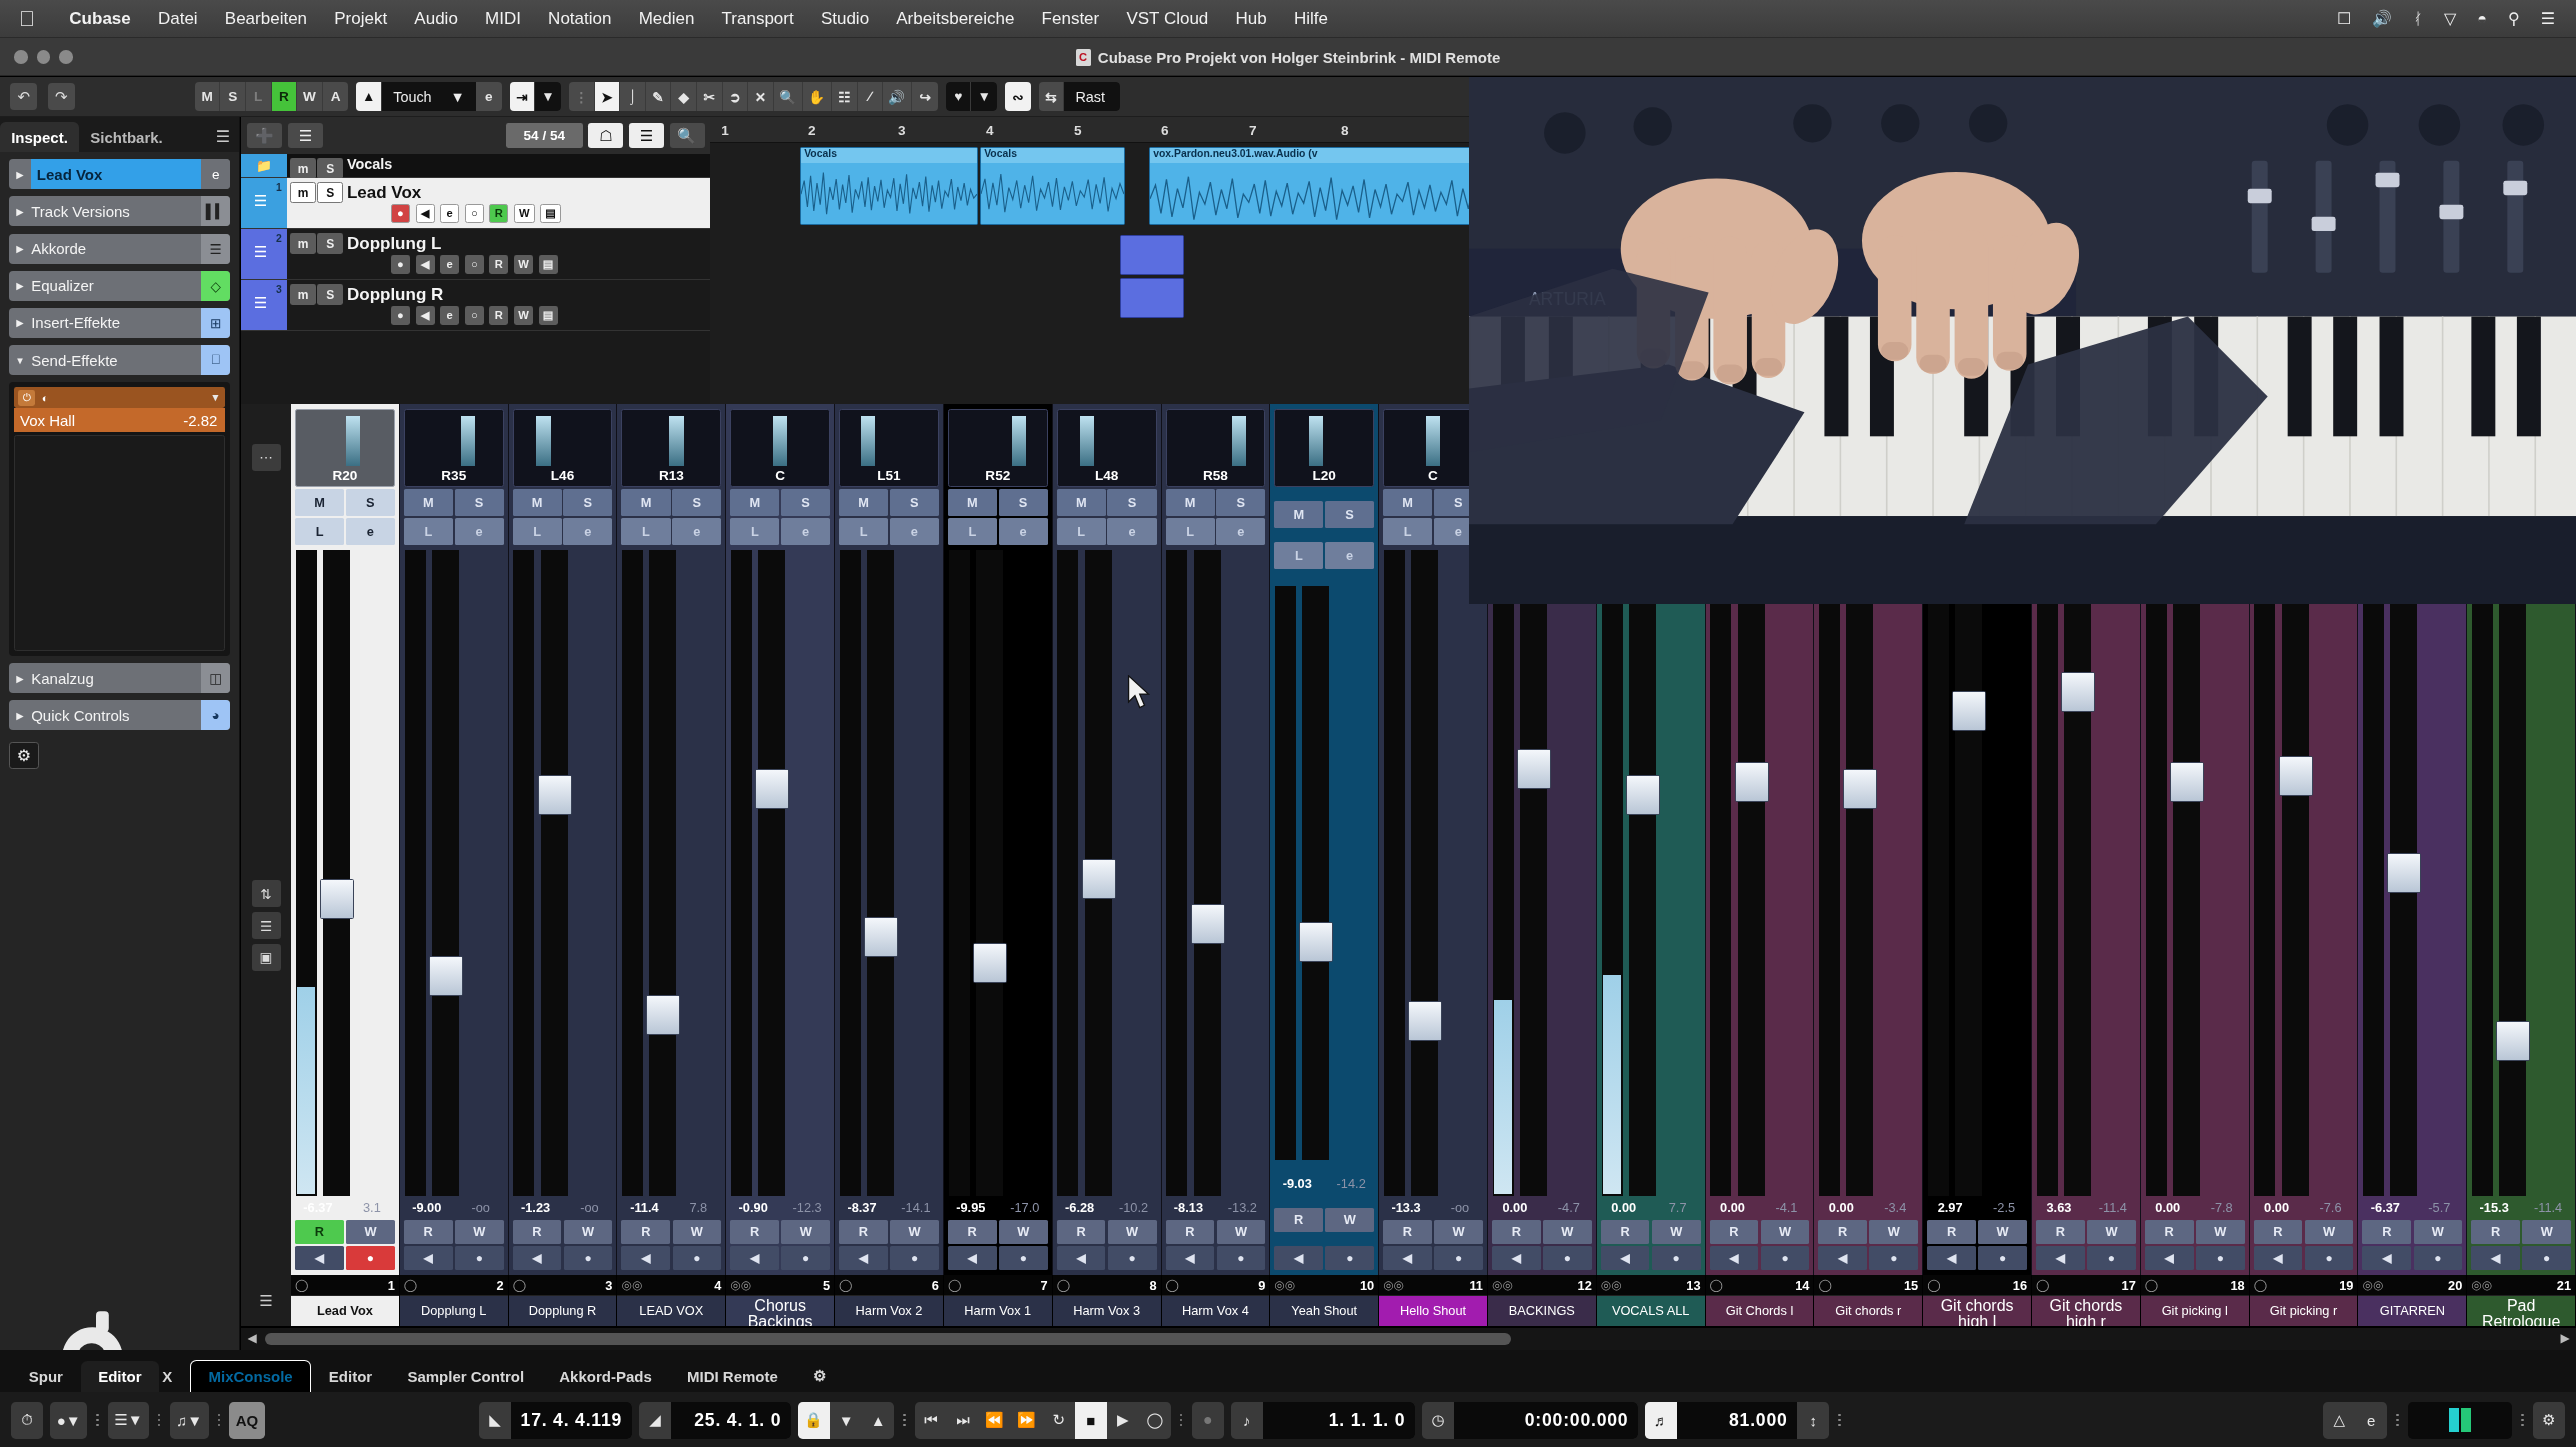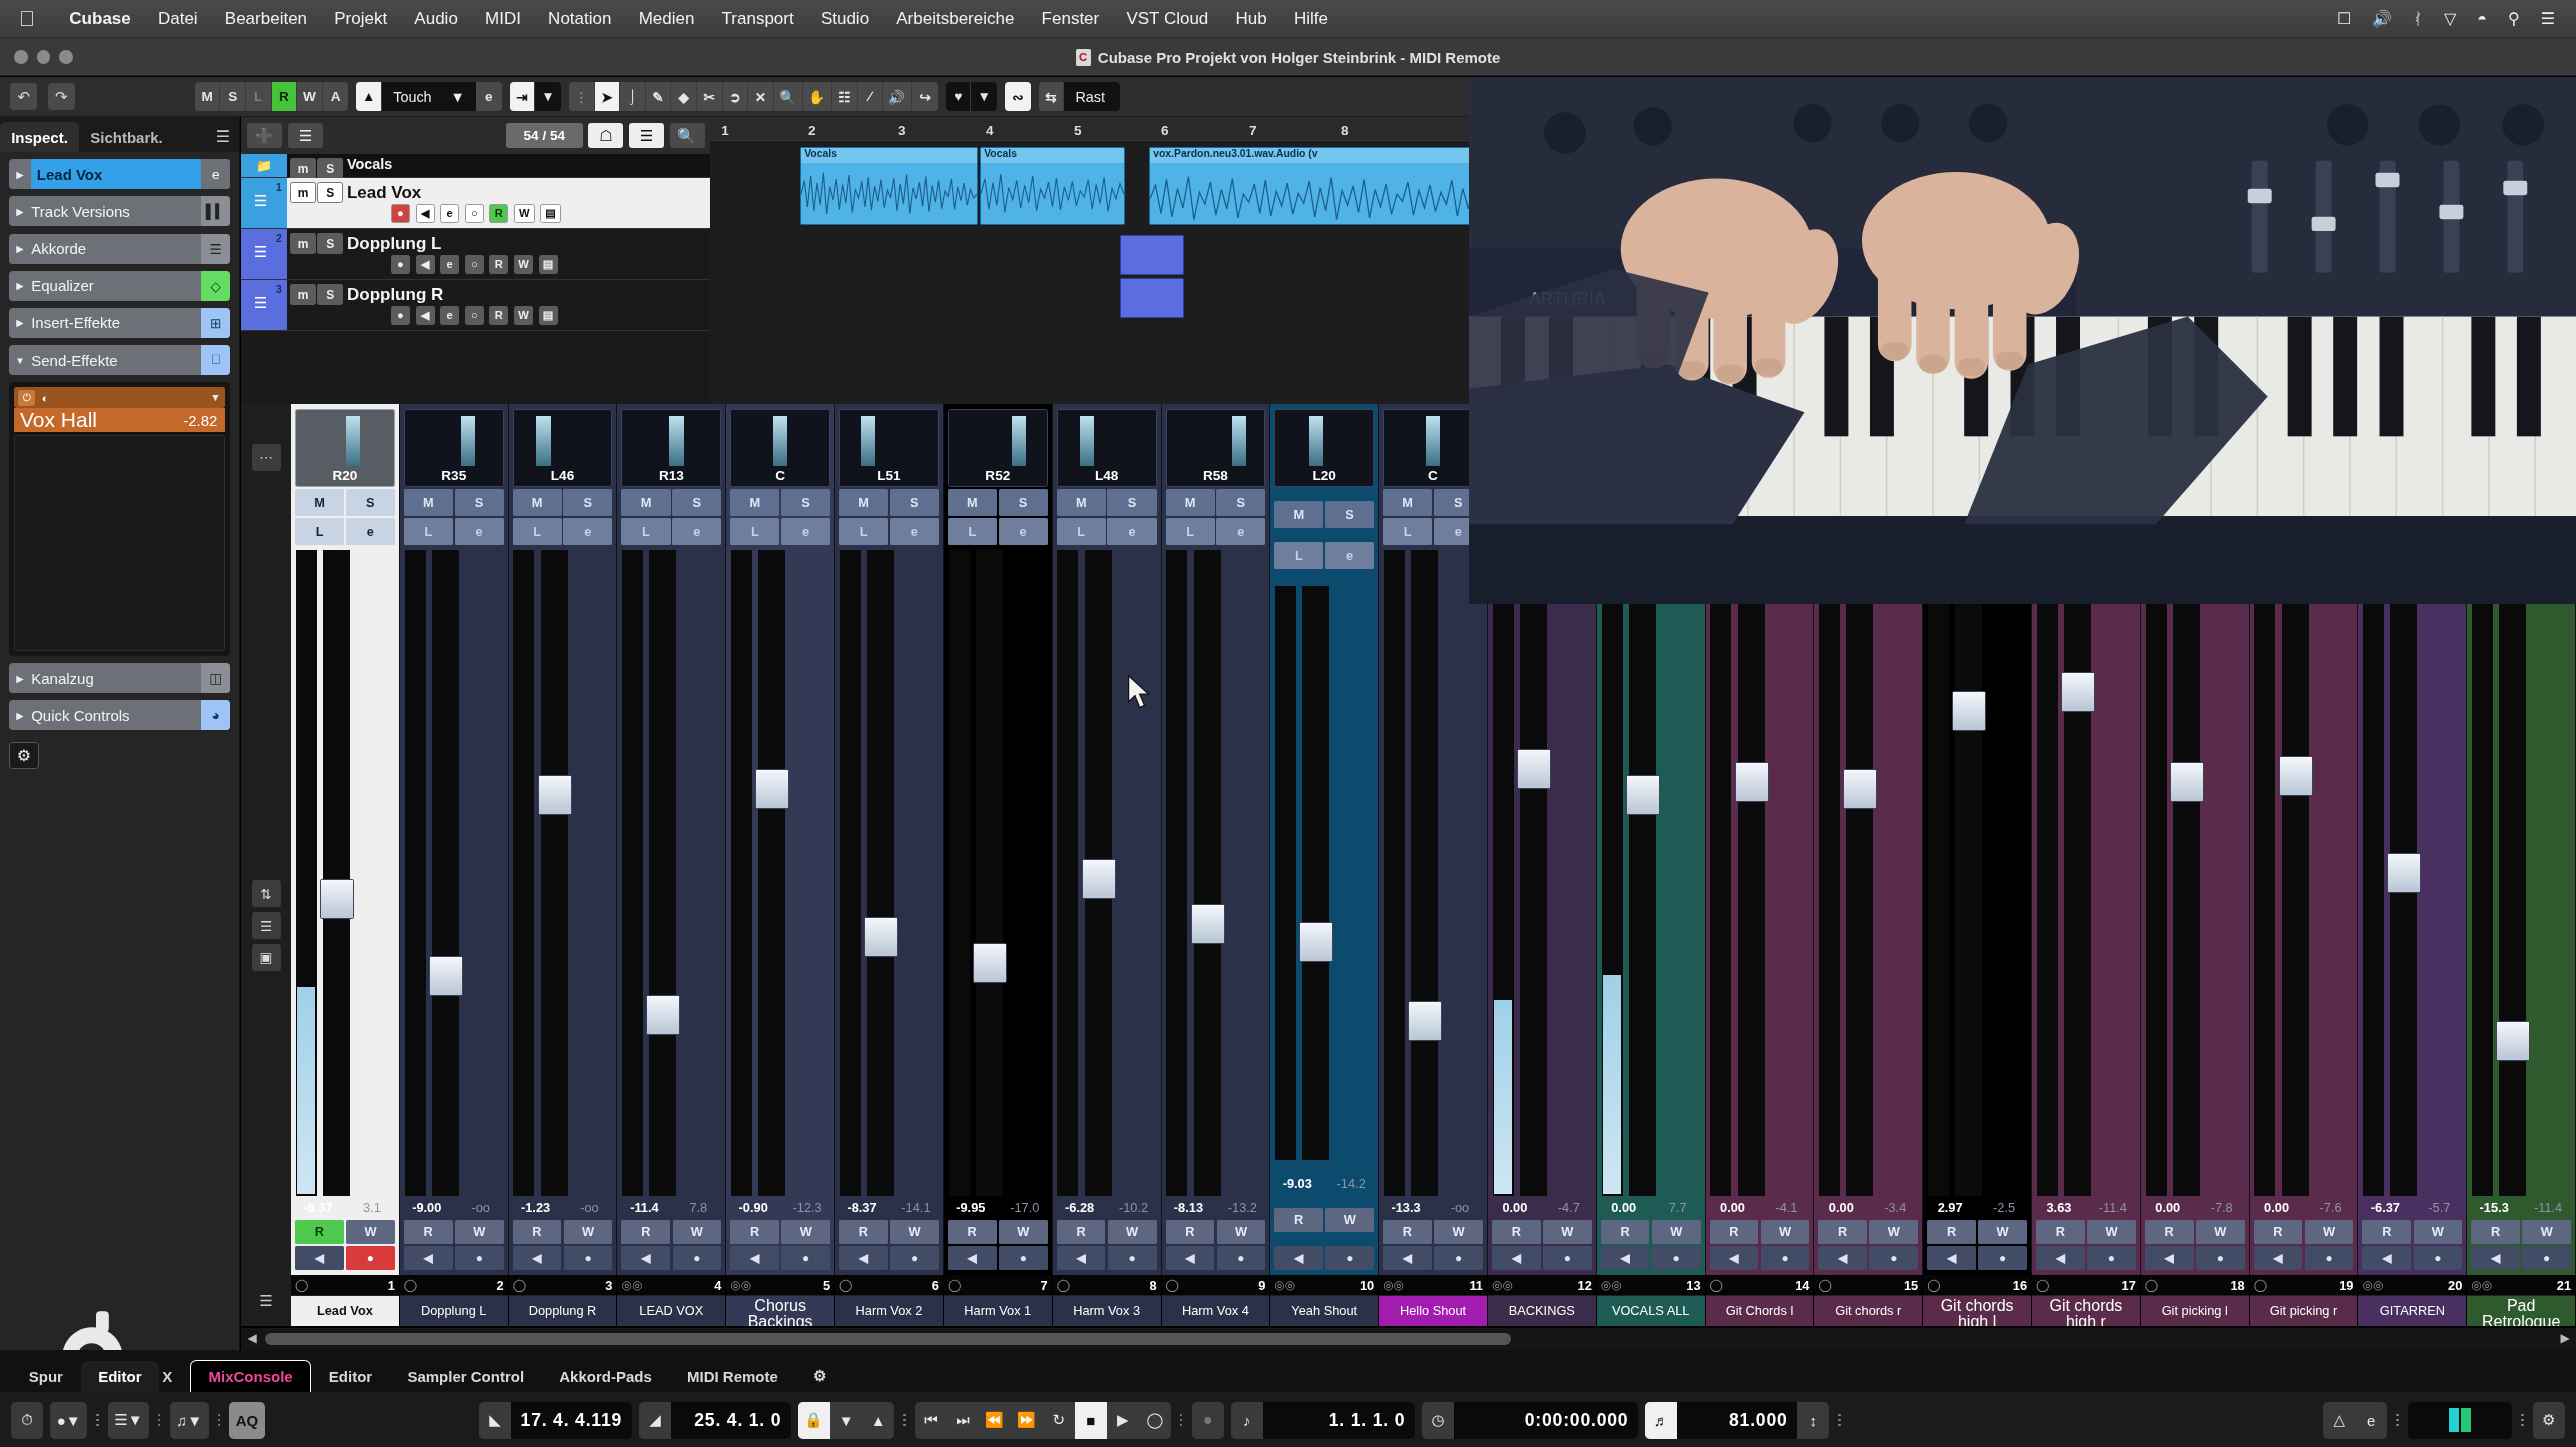--- a/index.html
+++ b/index.html
@@ -60,21 +60,21 @@
   .irow.sel .ic{background:#6d7076;color:#fff;}
   .ic.green{background:#62dd62;color:#0a3a0a;}
   .ic.blue{background:#9ec4f5;color:#16375e;}
   .sendbox{background:#151515;border-radius:4px;padding:4.8px;margin-bottom:7.2px;}
   .sendhdr{display:flex;align-items:center;background:#9a5420;border-radius:2.4px;height:21px;padding:0 4.8px;}
   .sendhdr .sq{width:17px;height:16px;background:#c47a3a;border-radius:2.4px;display:flex;
     align-items:center;justify-content:center;font-size:10.4px;color:#fff;}
   .sendhdr .pw{margin-left:6.4px;font-size:11.2px;color:#fff;}
   .sendhdr .cv{margin-left:auto;font-size:10.4px;}
   .sendval{display:flex;background:#c4692a;height:24px;align-items:center;}
-  .sendval .nm{flex:1;padding-left:6.4px;font-size:21px;color:#fff;}
+  .sendval .nm{flex:1;padding-left:6.4px;font-size:15px;color:#fff;}
   .sendval .vl{padding-right:8px;font-size:15px;color:#fff;}
   .sendempty{height:216px;background:#1a1a1a;border:0.8px solid #2e2e2e;margin-top:3.2px;border-radius:2.4px;}
   .gearbtn{width:30px;height:27px;background:#1a1a1a;border:0.8px solid #555;border-radius:3.2px;
     display:flex;align-items:center;justify-content:center;font-size:16px;color:#eee;margin-top:11.2px;}
   #logo{left:48px;top:1191px;width:88px;height:96px;}
 
   
   #tracklist{left:241px;top:117px;width:470px;height:288px;background:#1a1a1a;}
   .tl-top{height:37px;display:flex;align-items:center;background:#2b2b2b;padding:0 6.4px;gap:5.6px;}
   .tl-b{width:35px;height:25.6px;background:#4a4a4a;border-radius:3.2px;display:flex;align-items:center;
@@ -162,21 +162,21 @@
   .ns.selns .nm{background:#efefef!important;color:#111;font-weight:bold;}
 
   #hscroll{position:absolute;left:241px;top:1328px;width:2335px;height:22.4px;background:#151515;}
   #hscroll .bar{position:absolute;left:24px;top:4.8px;width:1246px;height:12px;background:#555;border-radius:6.4px;}
   #hscroll .lft{position:absolute;left:6.4px;top:3.2px;font-size:12px;color:#bbb;}
   #hscroll .rgt{position:absolute;right:6.4px;top:3.2px;font-size:12px;color:#bbb;}
 
   
   #bottabs{left:0;top:1350px;width:2576px;height:42px;background:#111;display:flex;align-items:flex-end;}
   .btab{font-size:15px;font-weight:bold;padding:7.2px 17.6px;color:#d8d8d8;}
-  .btab.on{background:#000;border:1.6px solid #fff;border-bottom:none;border-radius:6.4px 6.4px 0 0;color:#ec4899;}
+  .btab.on{background:#000;border:1.6px solid #fff;border-bottom:none;border-radius:6.4px 6.4px 0 0;color:#0369a1;}
   .btab.on2{background:#1e1e1e;border-radius:6.4px 6.4px 0 0;color:#fff;}
   #transport{left:0;top:1392px;width:2576px;height:56px;background:#1b1b1b;display:flex;align-items:center;
     padding:0 11.2px;gap:7.2px;}
   .tp{display:flex;align-items:center;background:#3a3a3a;border-radius:4.8px;height:37px;overflow:hidden;}
   .tp b{min-width:32px;height:37px;display:flex;align-items:center;justify-content:center;font-size:15px;
     color:#e8e8e8;padding:0 6.4px;font-weight:normal;}
   .tp b.on{background:#f0f0f0;color:#111;}
   .tp .fld{background:#0a0a0a;color:#fff;font-size:17.6px;font-weight:bold;height:37px;display:flex;
     align-items:center;justify-content:flex-end;padding:0 9.6px;min-width:120px;letter-spacing:0.8px;}
   .dots3{width:6.4px;display:flex;flex-direction:column;align-items:center;justify-content:center;gap:2.4px;}

